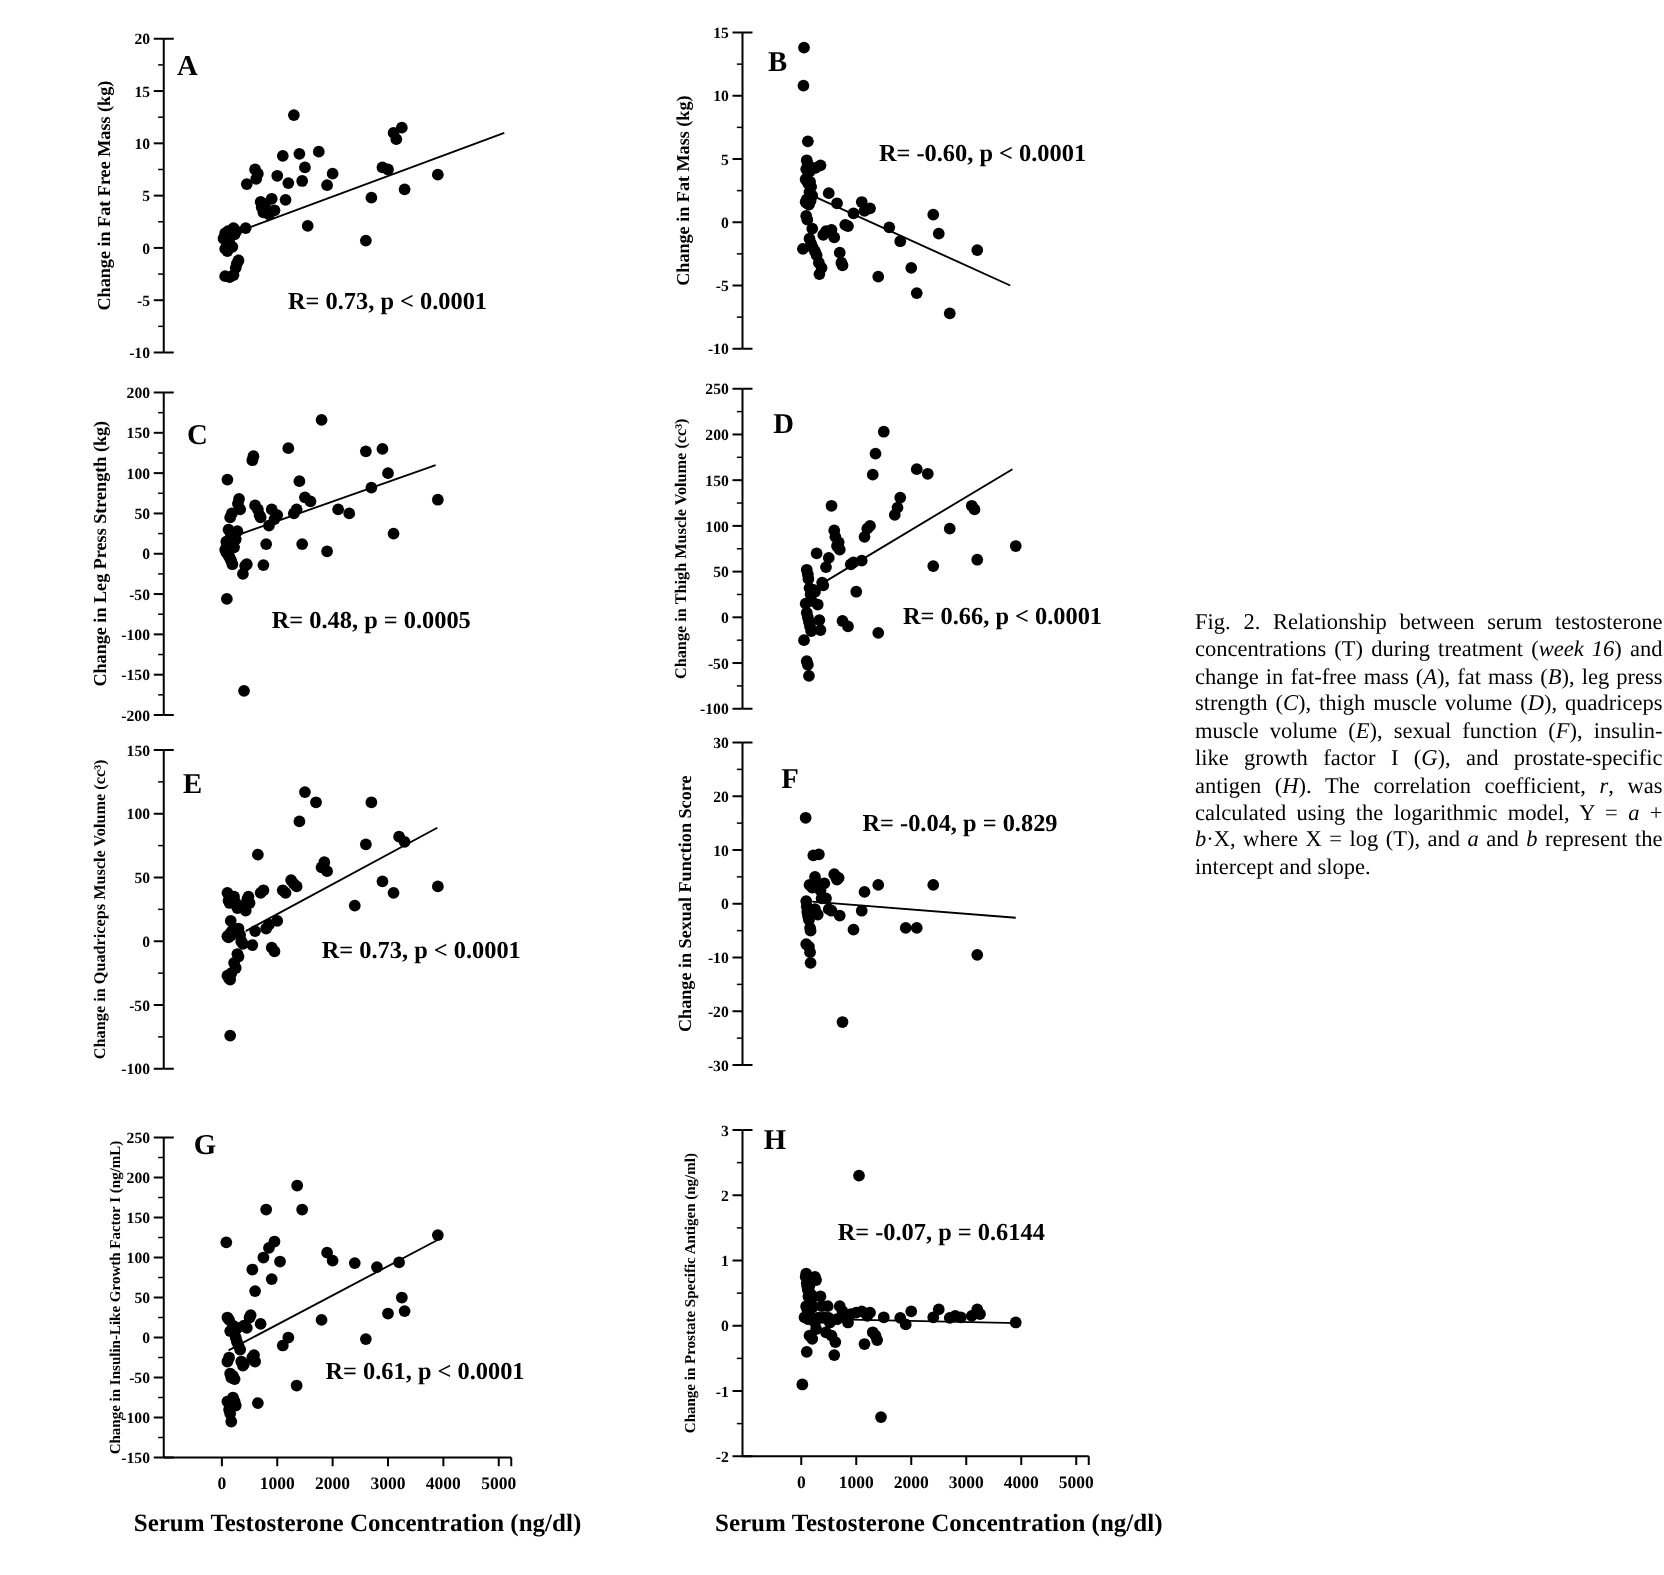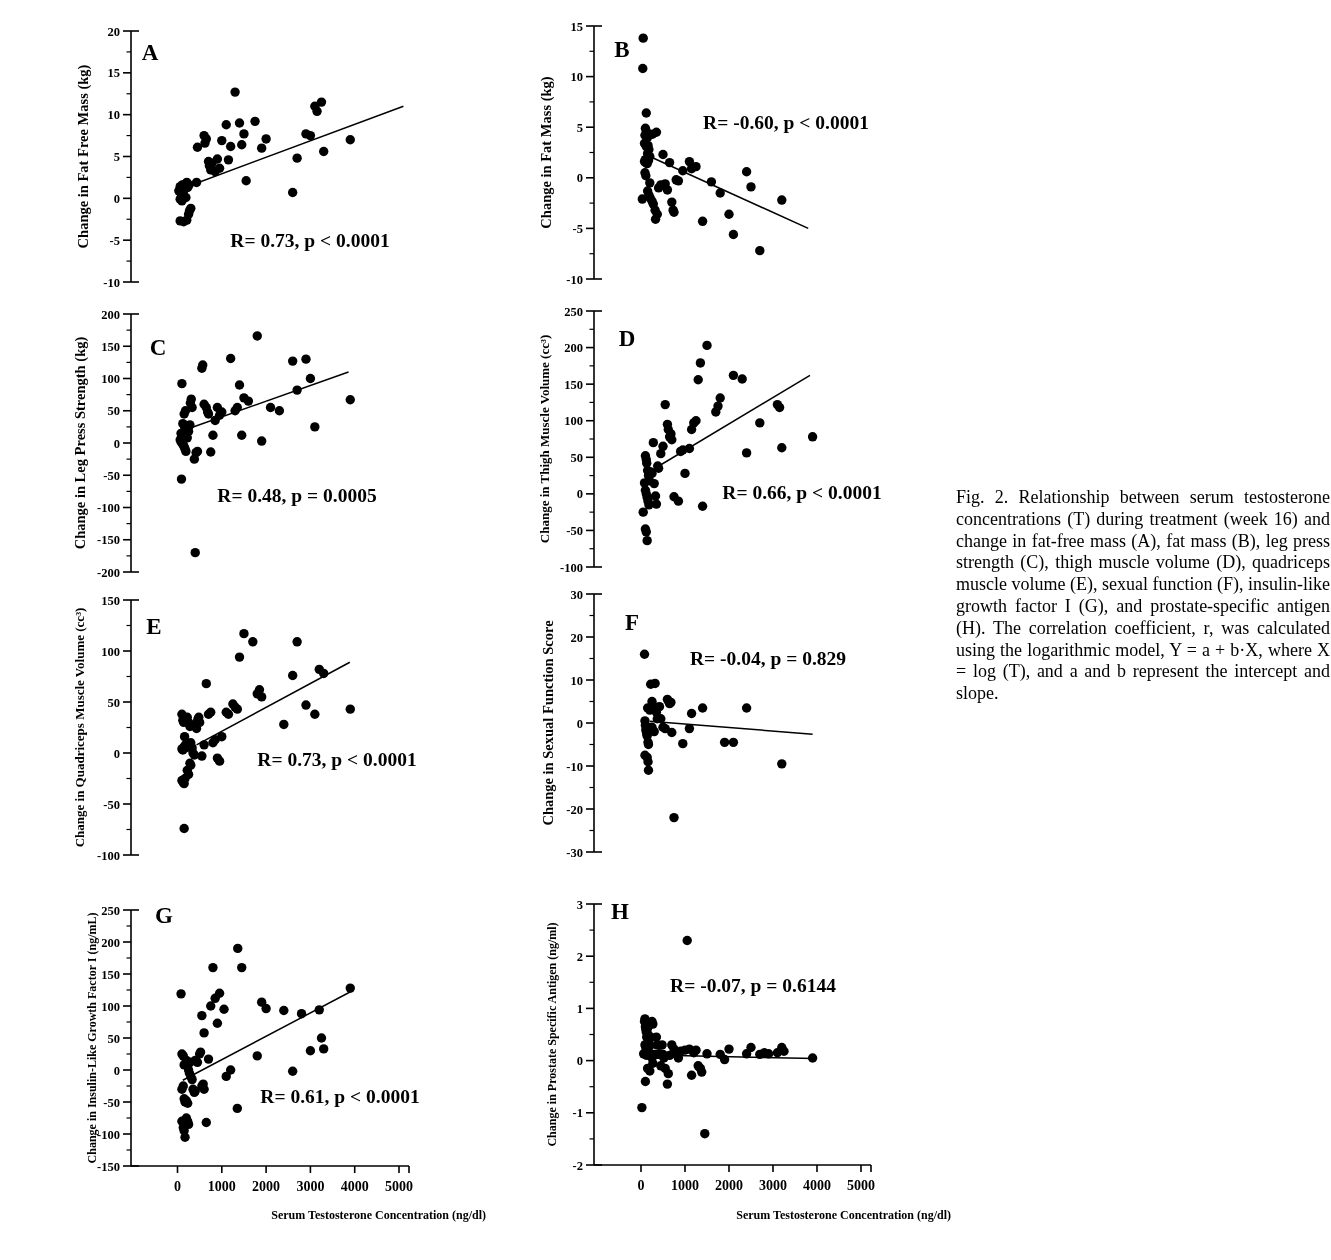--- a/index.html
+++ b/index.html
@@ -1,27 +1,27 @@
 <!DOCTYPE html>
 <html><head>
 <meta charset="utf-8">
 <style>
   html,body{margin:0;padding:0;}
   body{width:1331px;height:1260px;background:#ffffff;position:relative;overflow:hidden;
        font-family:"Liberation Serif",serif;color:#000;}
   #figure{position:absolute;inset:0;}
   svg.panel{position:absolute;overflow:visible;}
-  .xtitle{position:absolute;top:1208px;width:400px;text-align:right;
-          font-family:"Liberation Serif",serif;font-weight:bold;font-size:12px;color:#000;}
+  .xtitle{position:absolute;top:1208px;width:400px;text-align:center;
+          font-family:"Liberation Serif",serif;font-weight:bold;font-size:20px;color:#000;}
   #xtitle-left{left:86px;}
   #xtitle-right{left:551px;}
   #caption{position:absolute;left:956px;top:487px;width:374px;
            font-family:"Liberation Serif",serif;font-size:18px;line-height:21.8px;
            text-align:justify;color:#000;}
-  #caption .it{margin-top:16px;}
+  #caption .it{font-style:italic;margin-top:16px;}
 </style>
 </head>
 <body>
 
 <div id="figure">
   <div id="panels">
       <svg width="420" height="309" viewBox="0 0 420 309" style="left:56px;top:3px;" class="panel">
         <g stroke="#000" stroke-width="1.6">
           <line x1="75" y1="28" x2="75" y2="279"></line>
           <line x1="75" y1="28" x2="83" y2="28"></line>

